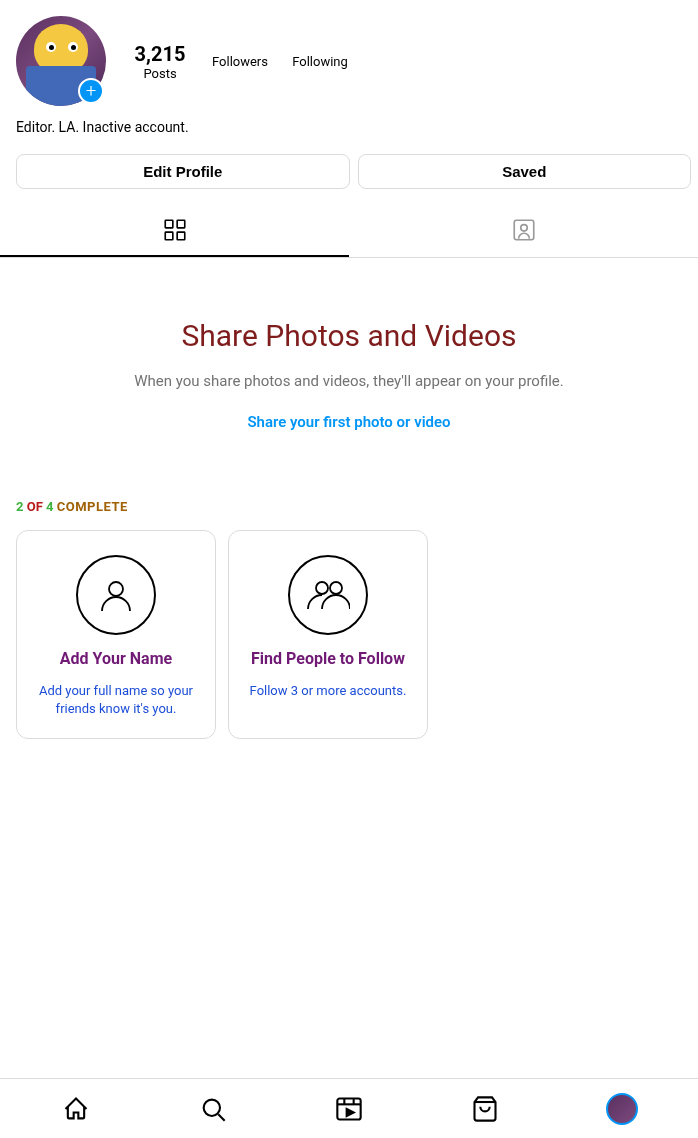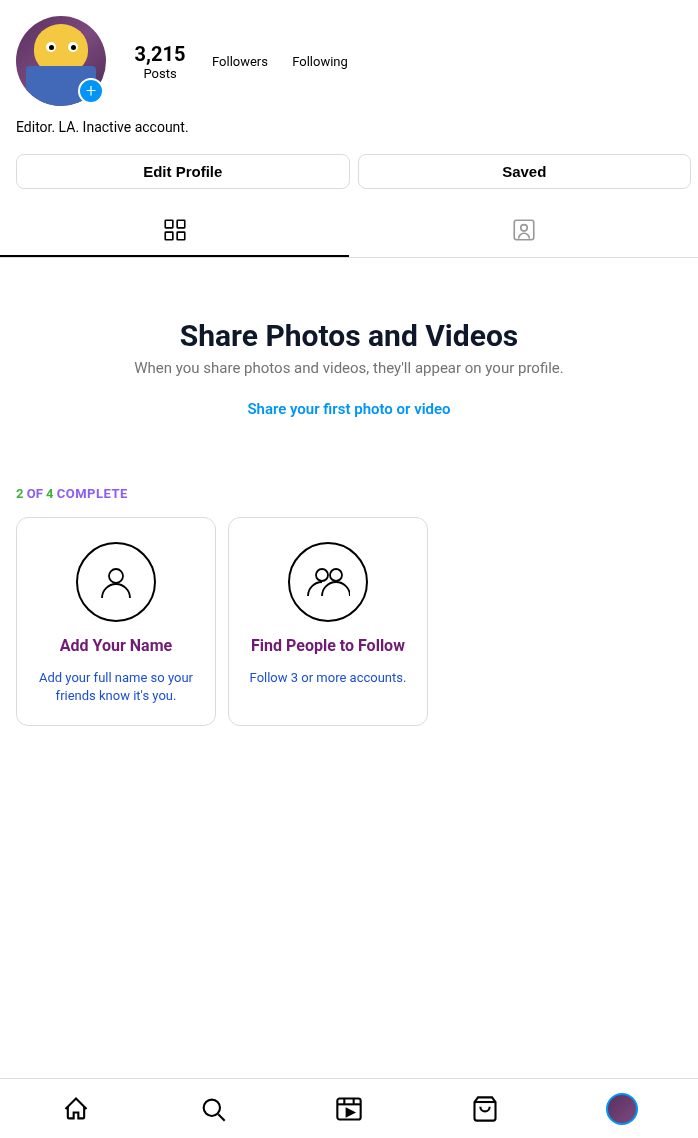--- a/index.html
+++ b/index.html
@@ -144,23 +144,23 @@
     }
 
     
     .empty-state {
       padding: 60px 24px 40px 24px;
       text-align: center;
     }
 
     .empty-title {
       font-size: 30px;
-      font-weight: 700;
-      color: #0f172a;
-      margin-bottom: 3px;
+      font-weight: 400;
+      color: #7f1d1d;
+      margin-bottom: 16px;
       line-height: 1.2;
     }
 
     .empty-desc {
       font-size: 15px;
       color: #737373;
       line-height: 1.5;
       margin-bottom: 20px;
     }
 
@@ -192,26 +192,26 @@
       color: #3db33d;
       font-weight: 700;
     }
 
     .complete-total {
       color: #3db33d;
       font-weight: 700;
     }
 
     .complete-of {
-      color: #8b5cf6;
+      color: #b91c1c;
       font-weight: 700;
     }
 
     .complete-label {
-      color: #8b5cf6;
+      color: #a16207;
       font-weight: 700;
       letter-spacing: 0.5px;
     }
 
     
     .cards-row {
       display: flex;
       gap: 12px;
       overflow-x: auto;
     }

